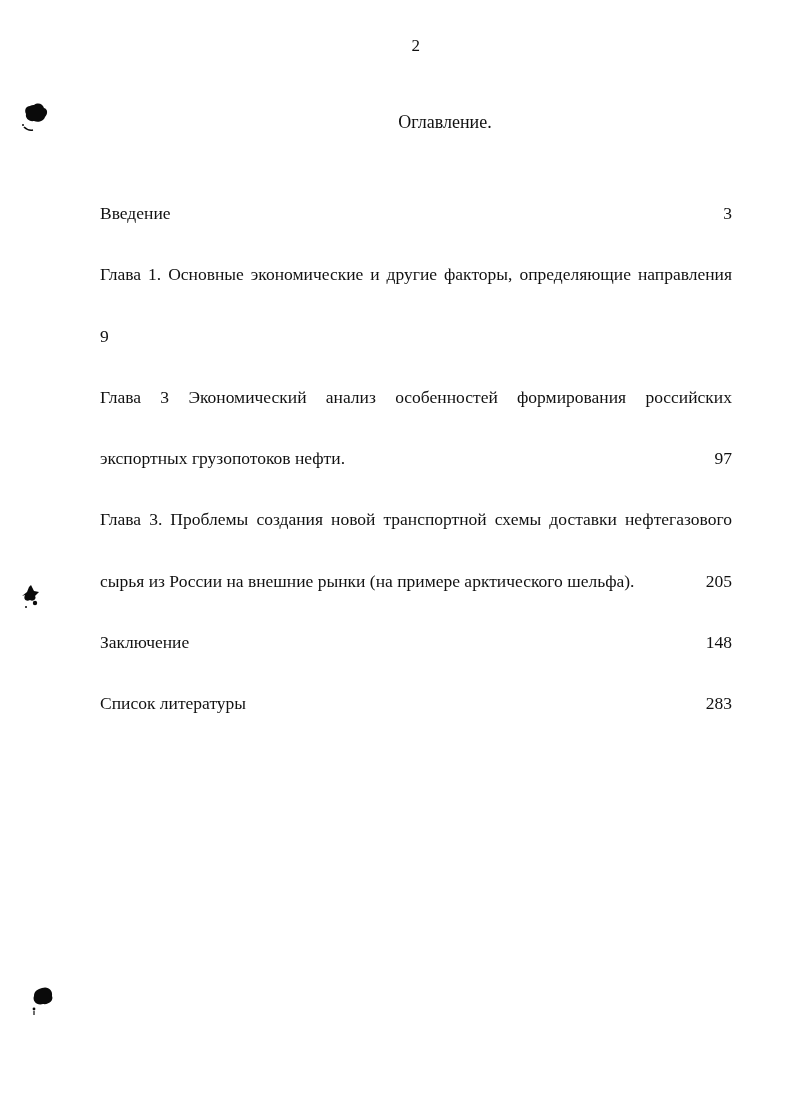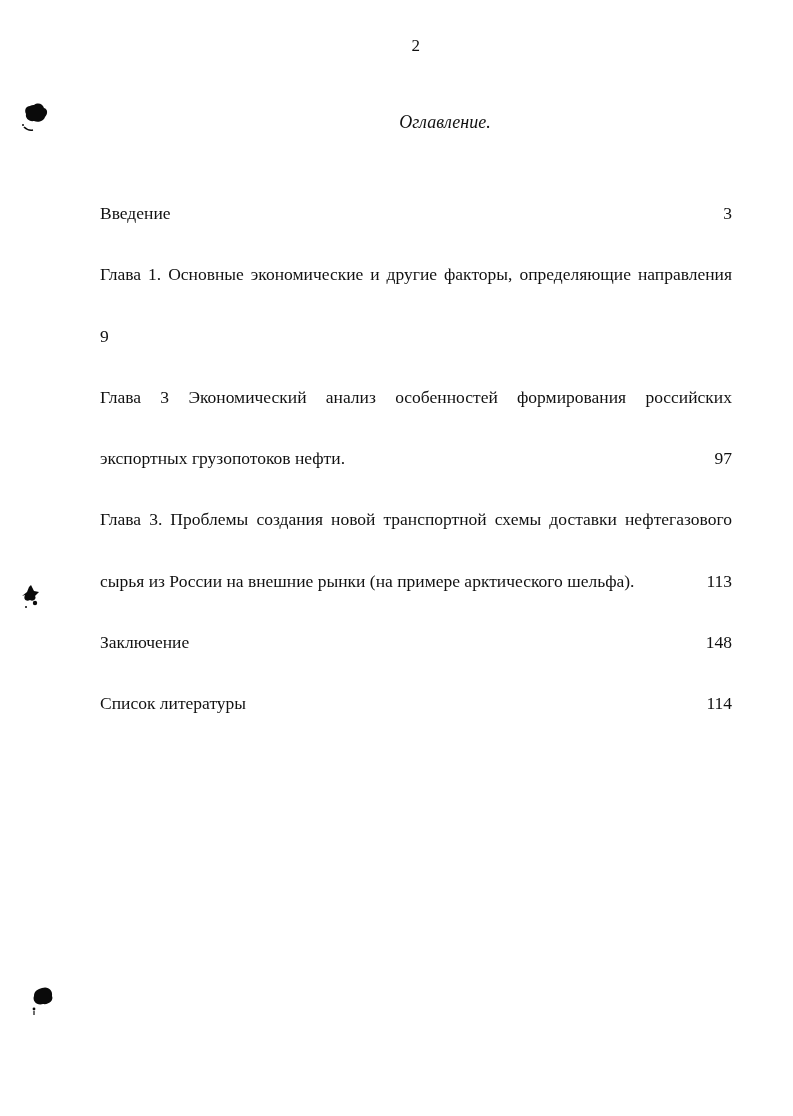--- a/index.html
+++ b/index.html
@@ -27,21 +27,20 @@
   }
   .doc-title {
     position: absolute;
     top: 112px;
     left: 100px;
     width: 632px;
     text-align: center;
     padding-left: 58px;
     box-sizing: border-box;
     font-size: 18px;
-    font-style: italic;
   }
   .toc {
     position: absolute;
     top: 167px;
     left: 100px;
     width: 632px;
     font-size: 17.5px;
     line-height: 29.3px;
   }
   .toc-line {
@@ -85,29 +84,29 @@
     </div>
     <div class="toc-line">
       <span>экспортных грузопотоков нефти.</span>
       <span>97</span>
     </div>
     <div class="toc-line just">
       <span>Глава 3. Проблемы создания новой транспортной схемы доставки нефтегазового</span>
     </div>
     <div class="toc-line">
       <span>сырья из России на внешние рынки (на примере арктического шельфа).</span>
-      <span>113</span>
+      <span>205</span>
     </div>
     <div class="toc-line">
       <span>Заключение</span>
       <span>148</span>
     </div>
     <div class="toc-line">
       <span>Список литературы</span>
-      <span>114</span>
+      <span>283</span>
     </div>
   </div>
 
   <svg class="ink-blot" style="left:20px; top:102px;" width="32" height="36" viewBox="0 0 32 36">
     <path fill="#0a0a0a" d="M14 3 C18 0 23 2 24 6 C28 7 28 12 25 15 C24 19 18 21 14 19 C9 20 5 16 6 12 C4 8 6 4 10 4 C11 3 13 3 14 3 Z"></path>
     <path fill="none" stroke="#0a0a0a" stroke-width="1.6" d="M4 25 Q8 29 13 28"></path>
     <circle fill="#0a0a0a" cx="3" cy="23" r="1"></circle>
   </svg>
 
   <svg class="ink-blot" style="left:18px; top:583px;" width="28" height="32" viewBox="0 0 28 32">

